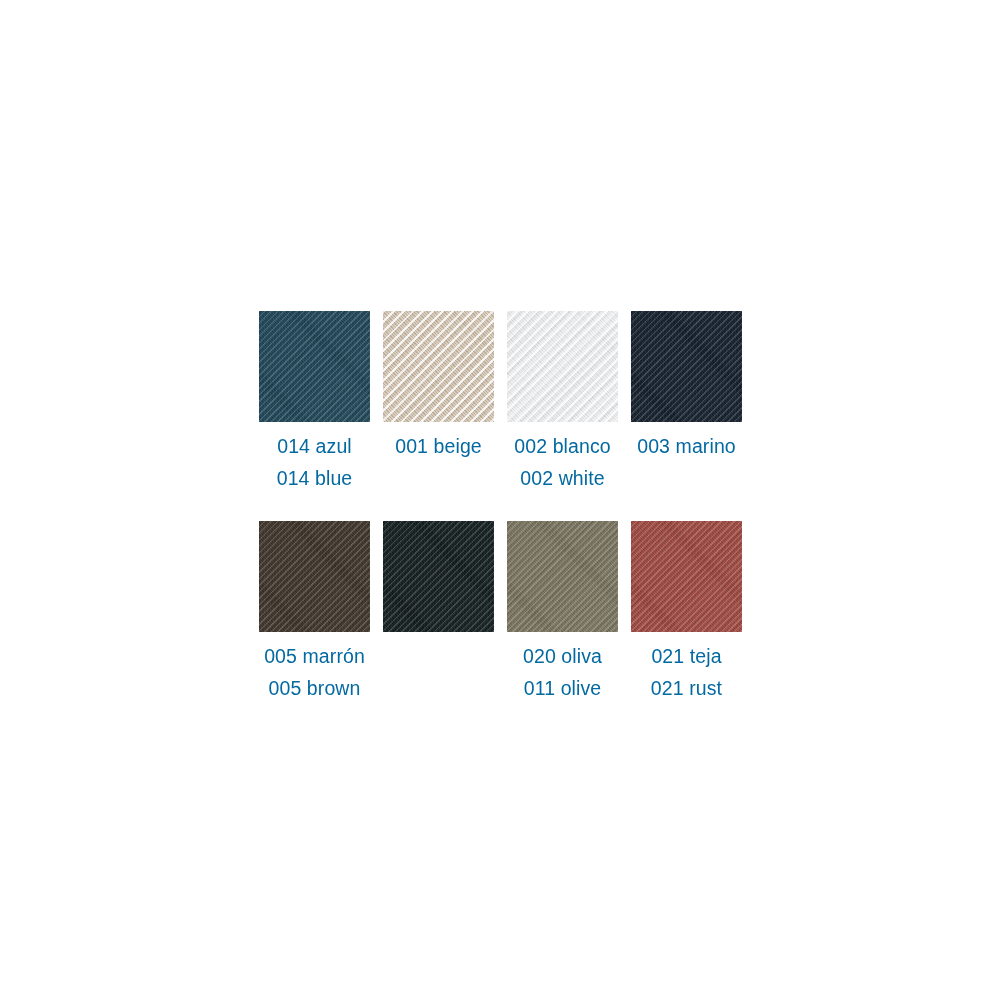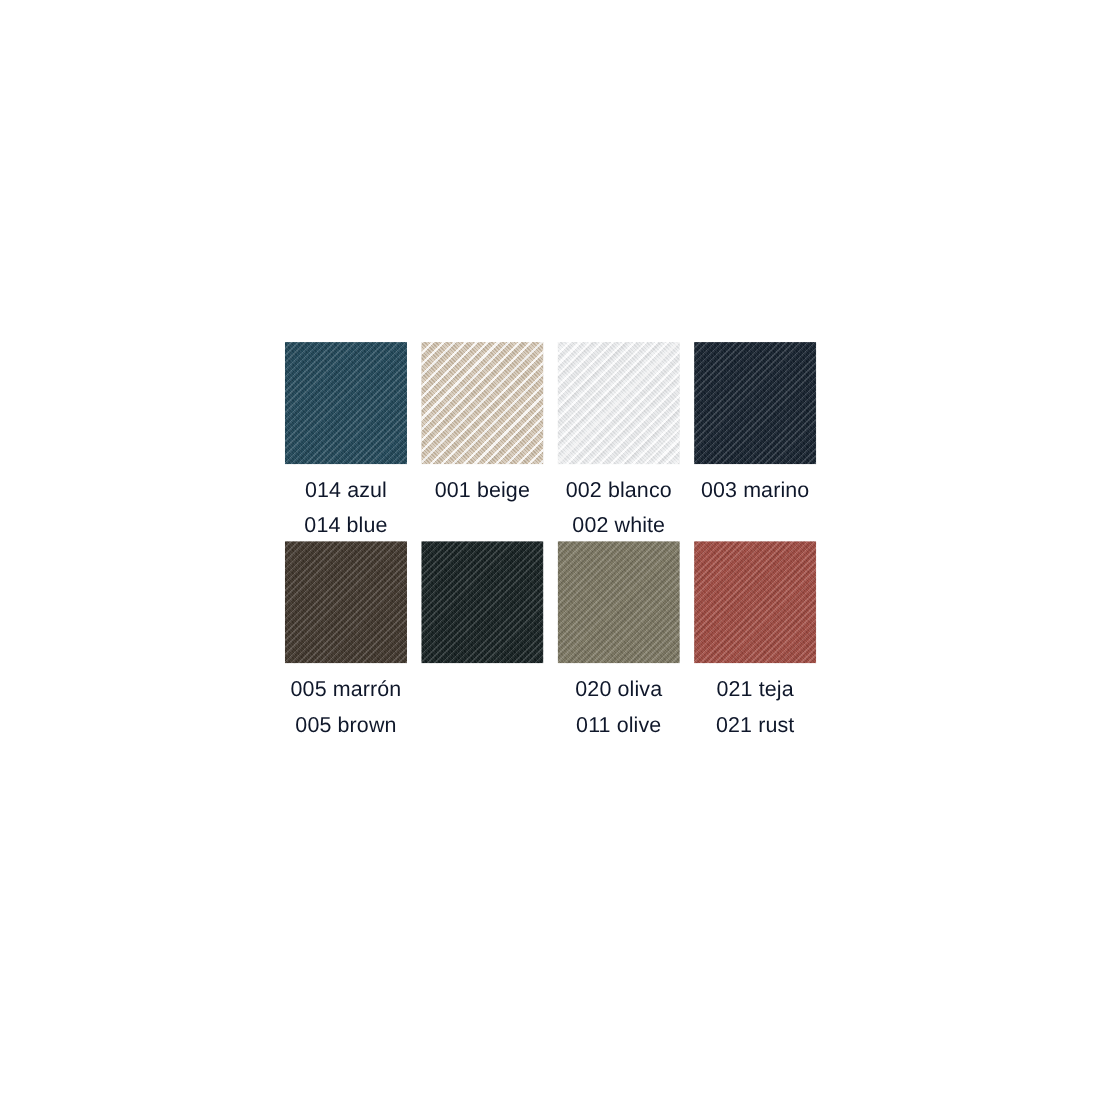--- a/index.html
+++ b/index.html
@@ -25,21 +25,21 @@
 
   .swatch-row {
     position: absolute;
     left: 259px;
     width: 482px;
     display: flex;
     flex-direction: row;
     align-items: flex-start;
   }
   #row-1 { top: 311px; }
-  #row-2 { top: 492px; }
+  #row-2 { top: 521px; }
 
   .swatch-cell {
     width: 111px;
     margin-right: 13px;
     display: flex;
     flex-direction: column;
     align-items: center;
   }
   .swatch-cell:last-child { margin-right: 0; }
 
@@ -134,21 +134,21 @@
         rgba(0,0,0,0.03) 9px,
         rgba(0,0,0,0.03) 11px
       );
   }
 
   
   .swatch-labels {
     margin-top: 8px;
     width: 180px;
     text-align: center;
-    color: #0f172a;
+    color: #0369a1;
     font-size: 19.5px;
     line-height: 32px;
     letter-spacing: 0.1px;
     white-space: nowrap;
   }
   .label-line {
     display: block;
   }
   .label-line.empty {
     height: 0;

